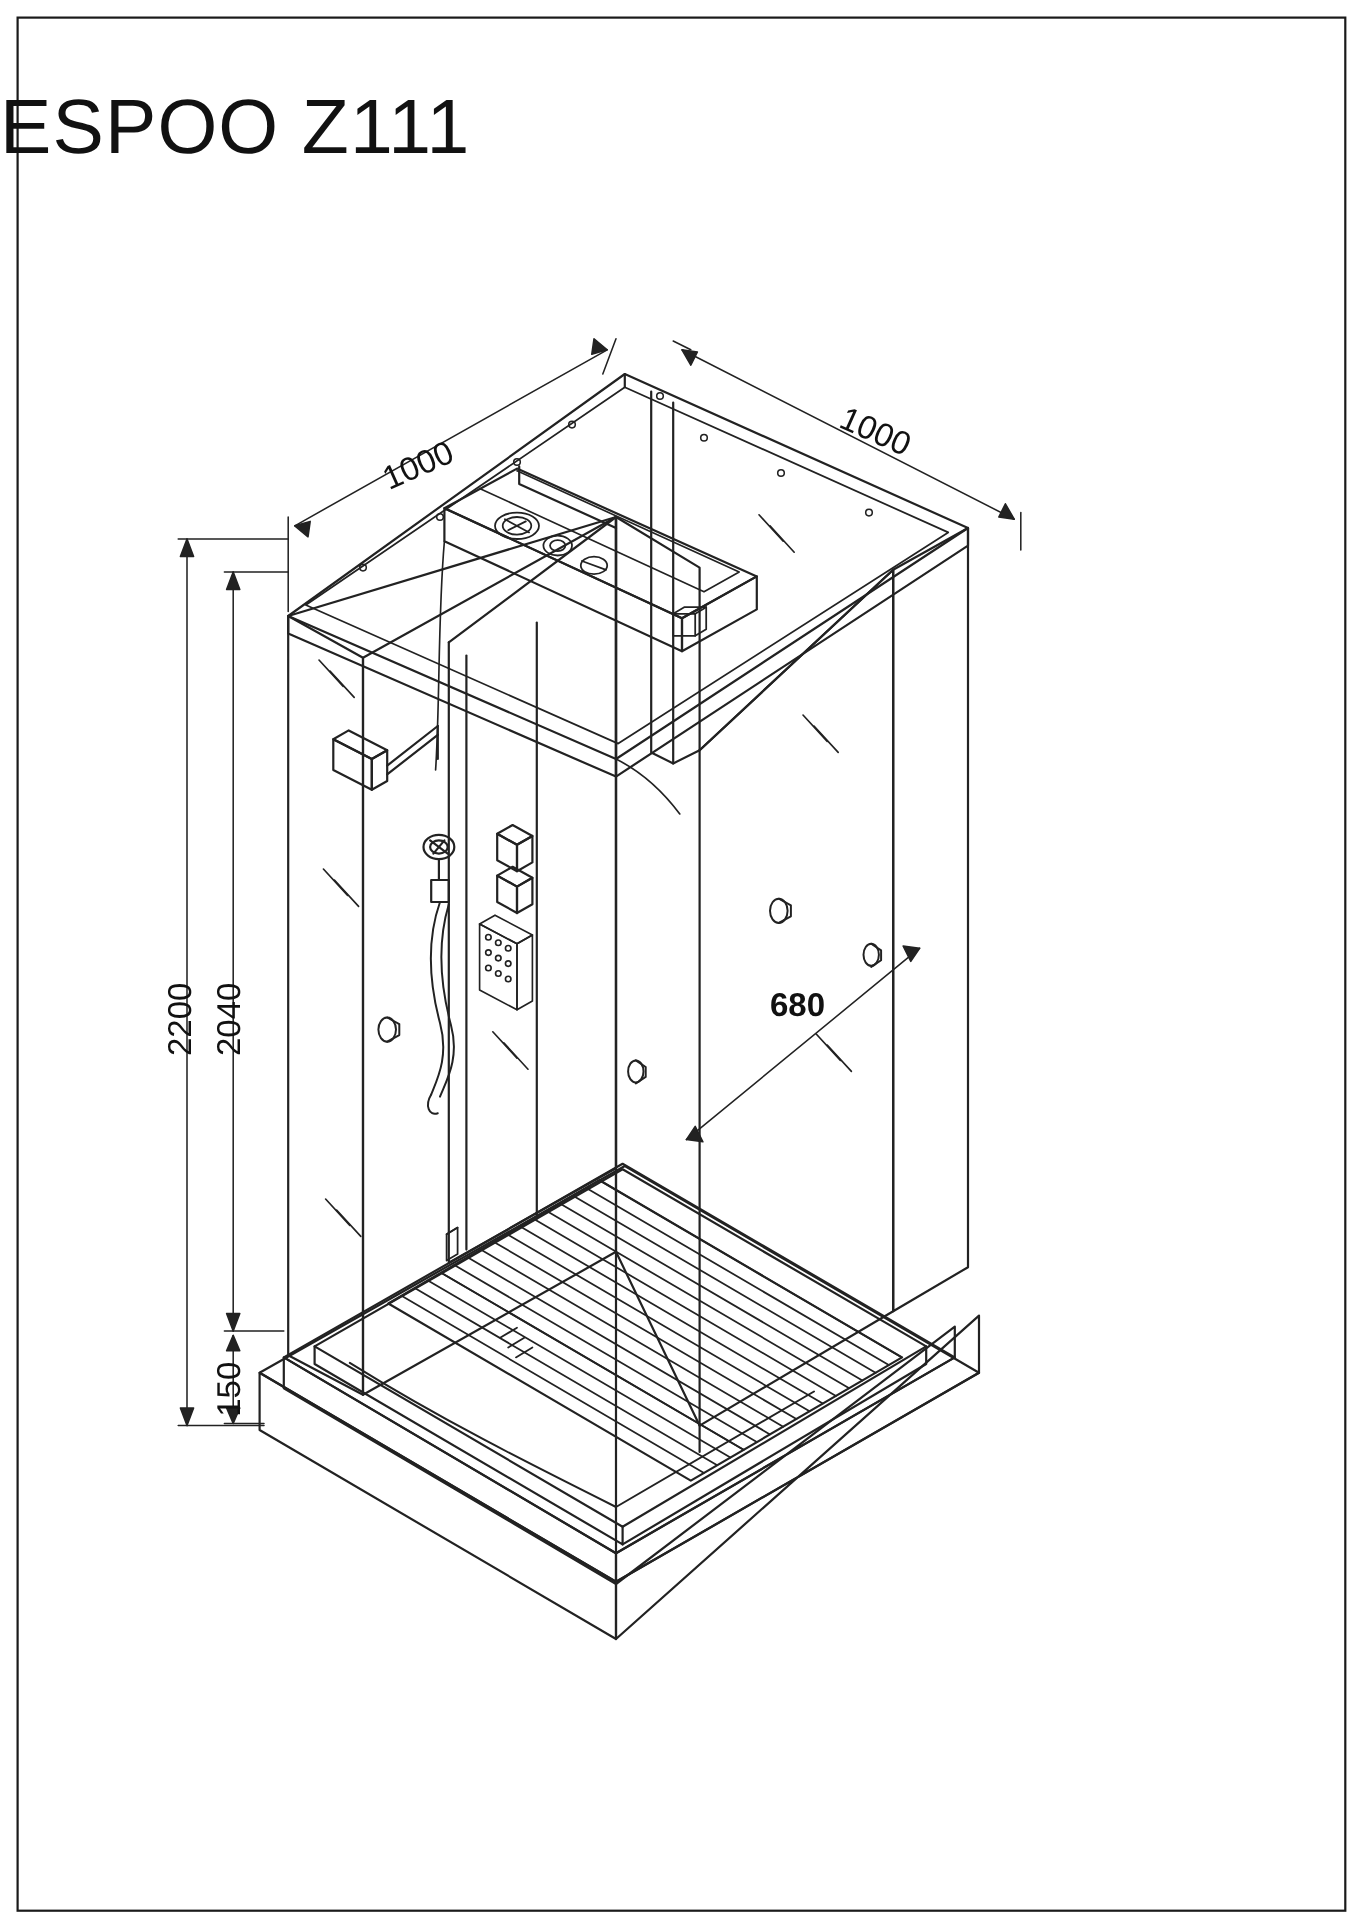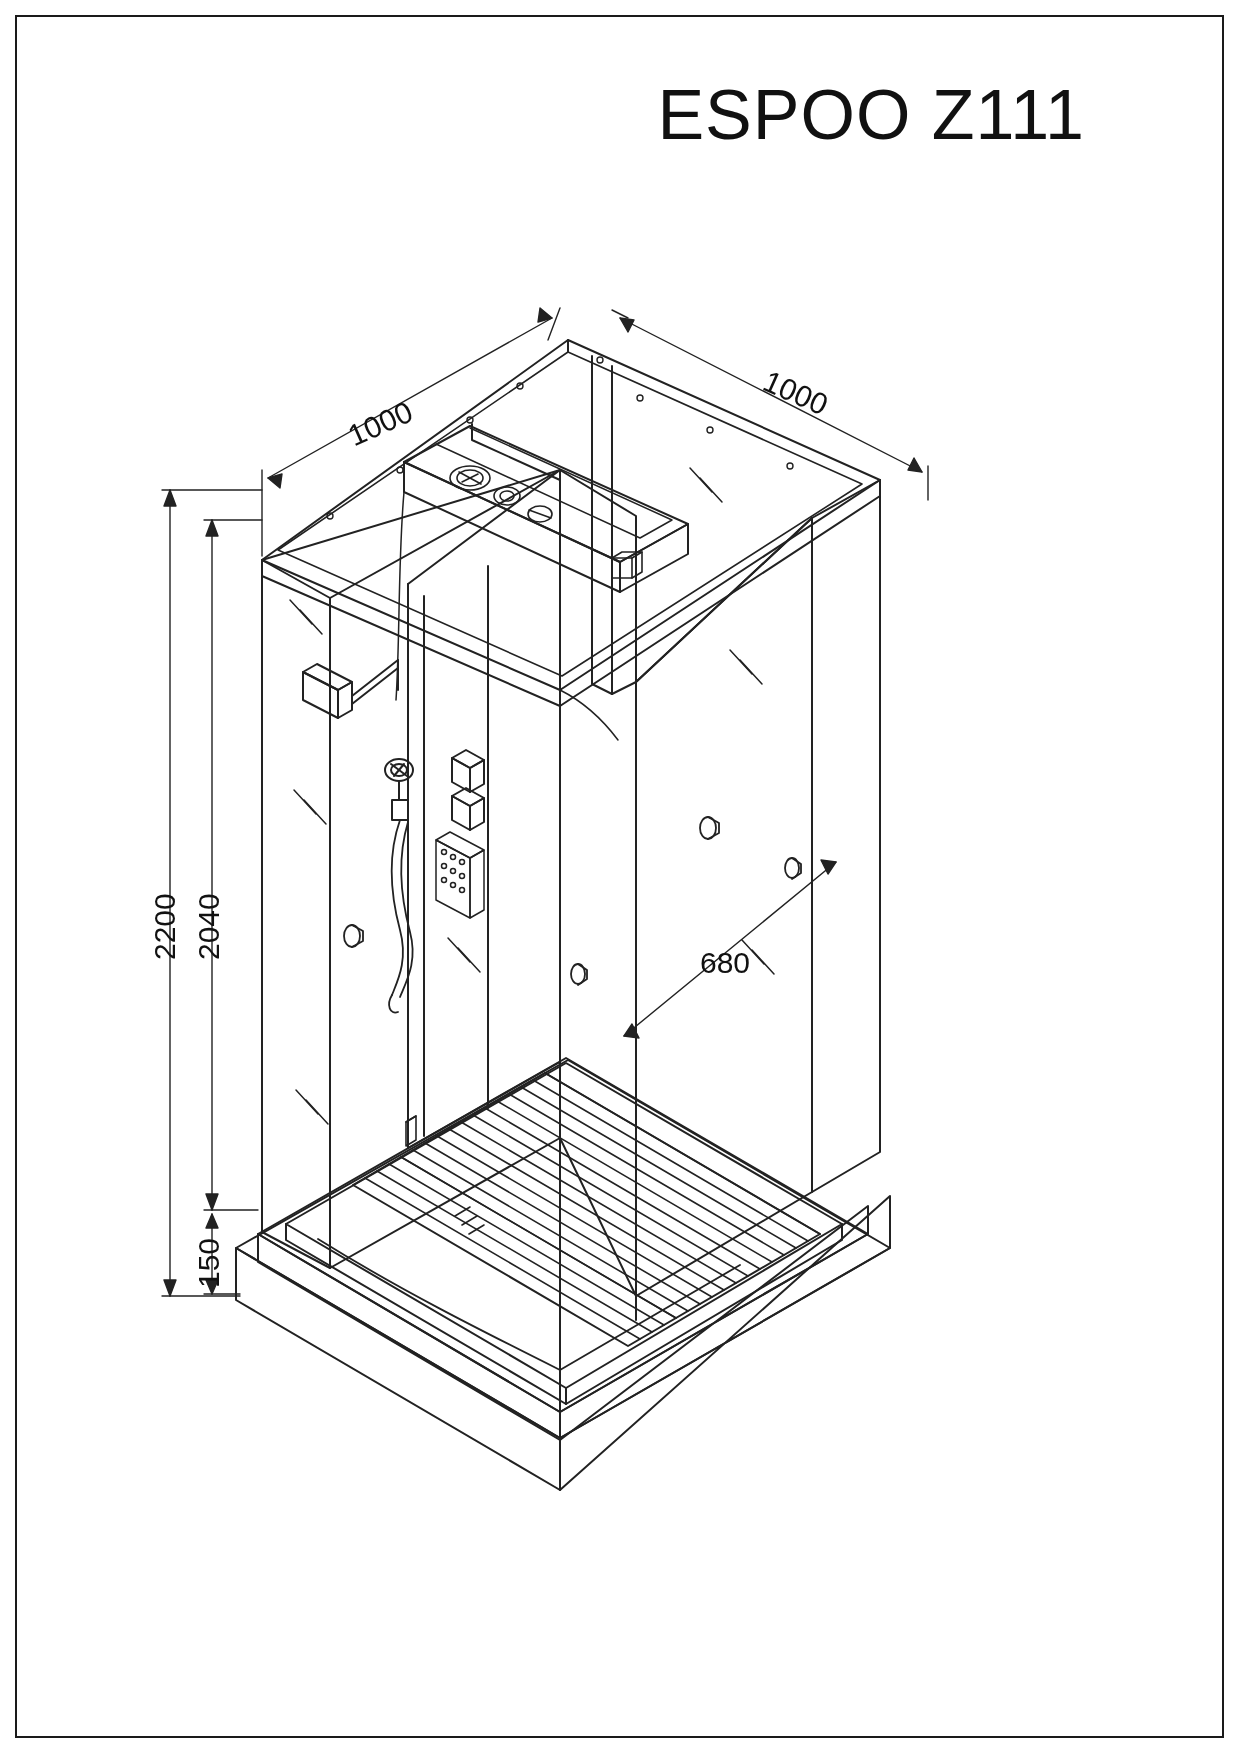--- a/index.html
+++ b/index.html
@@ -24,21 +24,21 @@
     width: 1209px;
     height: 1723px;
     border: 2px solid #1a1a1a;
     box-sizing: border-box;
   }
   #title {
     position: absolute;
     left: 0;
     top: 75px;
     width: 1085px;
-    text-align: right;
+    text-align: left;
     font-size: 70px;
     letter-spacing: 1px;
     color: #111111;
     font-weight: normal;
     white-space: nowrap;
   }
   #drawing {
     position: absolute;
     left: 0;
     top: 0;
@@ -337,15 +337,15 @@
   <div class="dimlabel rot-up" style="left:343px; top:422px;">1000</div>
 
   <div class="dimlabel" style="left:772px; top:364px; transform: rotate(24deg); transform-origin: 0 0;">1000</div>
 
   <div class="dimlabel rot-vert" style="left:148px; top:960px;">2200</div>
 
   <div class="dimlabel rot-vert" style="left:192px; top:960px;">2040</div>
 
   <div class="dimlabel rot-vert" style="left:192px; top:1288px;">150</div>
 
-  <div class="dimlabel" style="left:700px; top:946px;">680</div>
+  <div class="dimlabel" style="left:700px; top:898px;font-weight:bold;">680</div>
 
 </div>
 
 </body></html>

